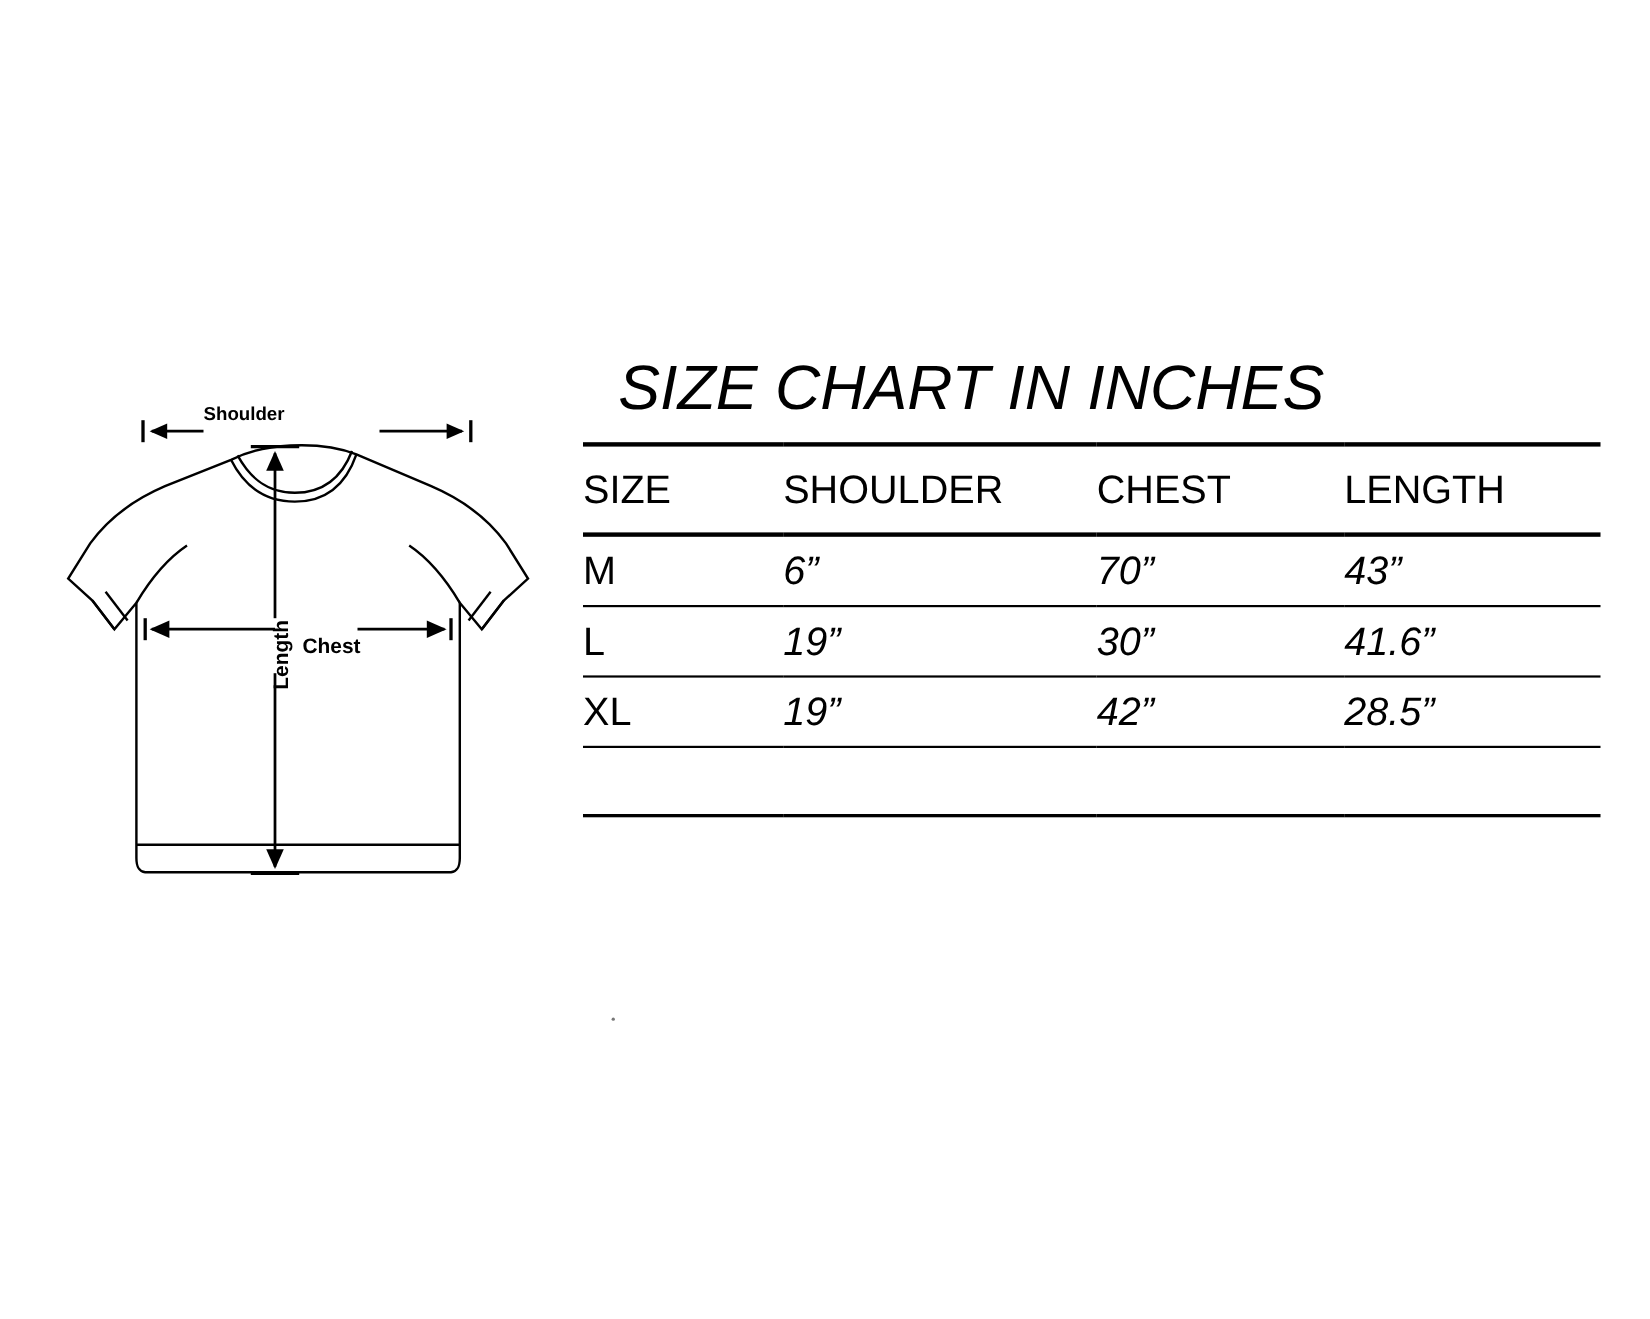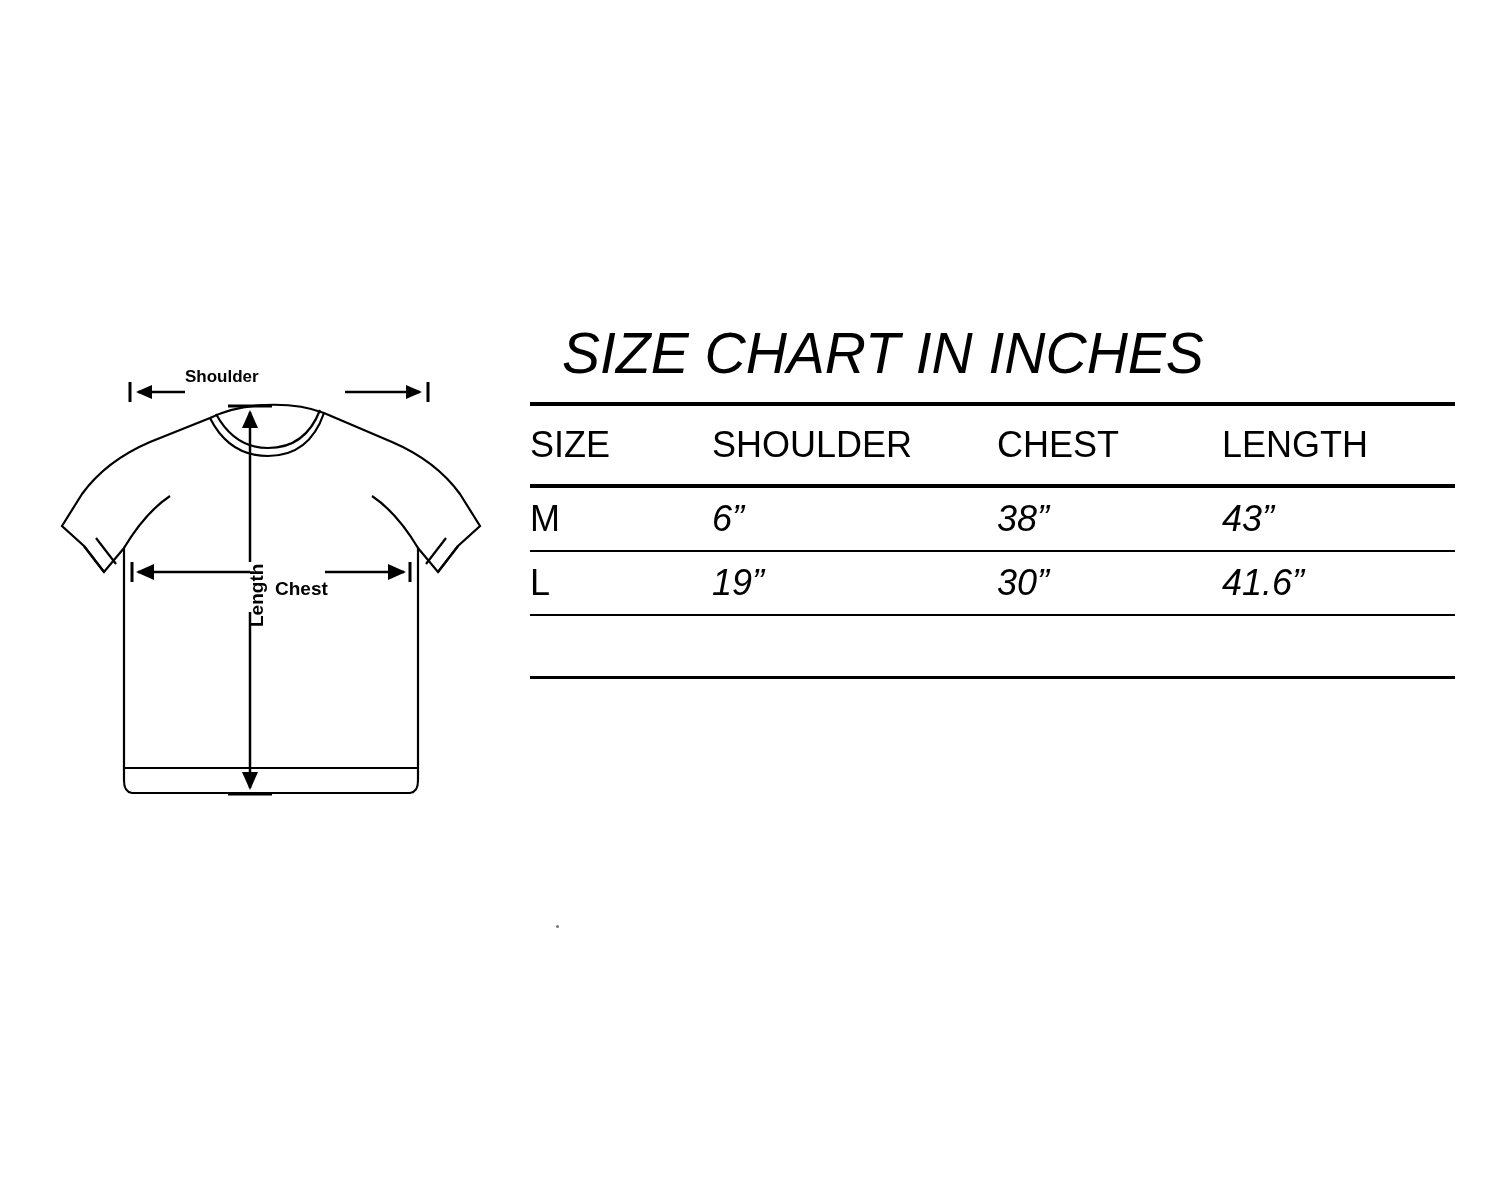--- a/index.html
+++ b/index.html
@@ -232,29 +232,35 @@
       <tr class="header-row">
         <th>SIZE</th>
         <th class="vsep-left">SHOULDER</th>
         <th class="vsep-left">CHEST</th>
         <th class="vsep-left">LENGTH</th>
       </tr>
 
       <tr class="data-row">
         <td class="size-cell">M</td>
         <td class="val-cell vsep-left">6”</td>
-        <td class="val-cell vsep-left">38”</td>
+        <td class="val-cell vsep-left">70”</td>
         <td class="val-cell vsep-left">43”</td>
       </tr>
       <tr class="data-row">
         <td class="size-cell">L</td>
         <td class="val-cell vsep-left">19”</td>
         <td class="val-cell vsep-left">30”</td>
         <td class="val-cell vsep-left">41.6”</td>
       </tr>
+      <tr class="data-row">
+        <td class="size-cell">XL</td>
+        <td class="val-cell vsep-left">19”</td>
+        <td class="val-cell vsep-left">42”</td>
+        <td class="val-cell vsep-left">28.5”</td>
+      </tr>
 
       <tr class="footer-rule">
         <td></td>
         <td></td>
         <td></td>
         <td></td>
       </tr>
     </tbody>
   </table>
 </div>

